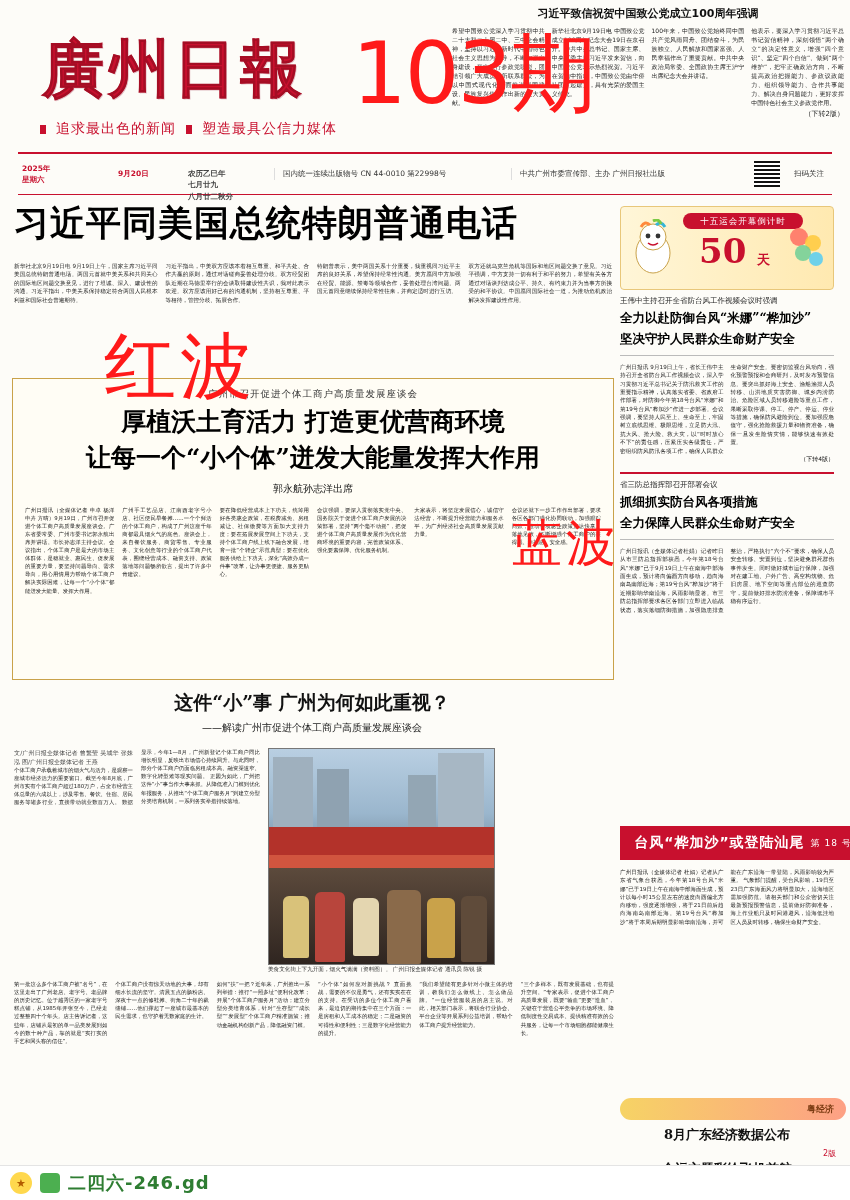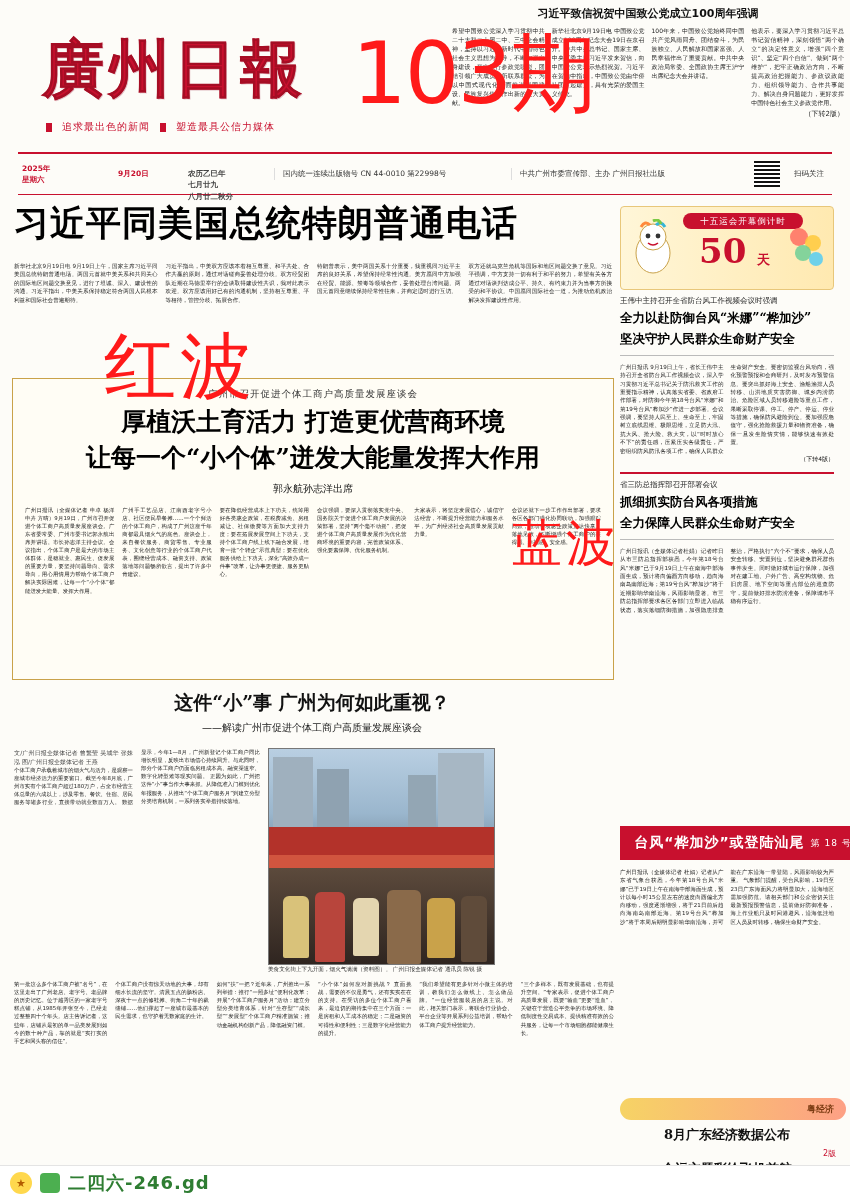--- a/index.html
+++ b/index.html
@@ -17,22 +17,22 @@
   .masthead{position:relative;height:150px;border-bottom:0;}
   .logo{
     position:absolute;left:42px;top:26px;width:330px;height:86px;
     font-family:"DejaVu Serif","Liberation Serif",serif;
     font-weight:bold;font-size:62px;letter-spacing:4px;
     color:#c8102e;line-height:86px;
     -webkit-text-stroke:0.5px #a50d24;
     text-shadow:1px 1px 0 #e0bcc2;
   }
   .logo-sub{
-    position:absolute;left:46px;top:120px;width:320px;
-    font-size:10px;color:#c8102e;letter-spacing:1px;
+    position:absolute;left:40px;top:120px;width:320px;
+    font-size:14px;color:#c8102e;letter-spacing:1px;
     display:flex;gap:10px;align-items:center;
   }
   .logo-sub .bar{display:inline-block;width:6px;height:9px;background:#c8102e;}
   .top-news{
     position:absolute;left:452px;top:6px;width:392px;height:140px;
     font-size:8px;line-height:1.45;color:#1a1a1a;
   }
   .top-news .hl{
     text-align:center;font-weight:bold;font-size:11px;color:#111;margin-bottom:3px;line-height:1.5;
   }

